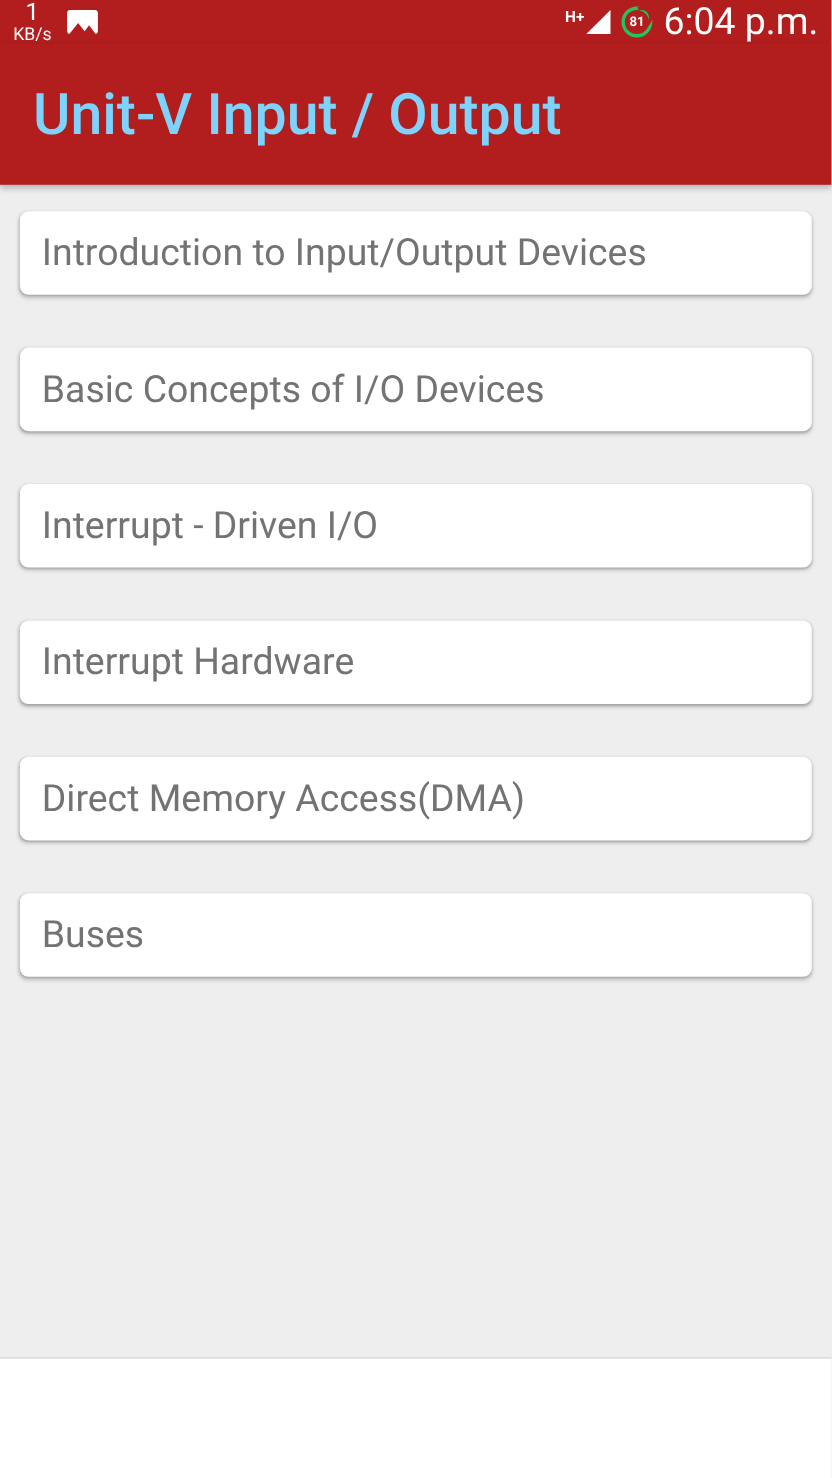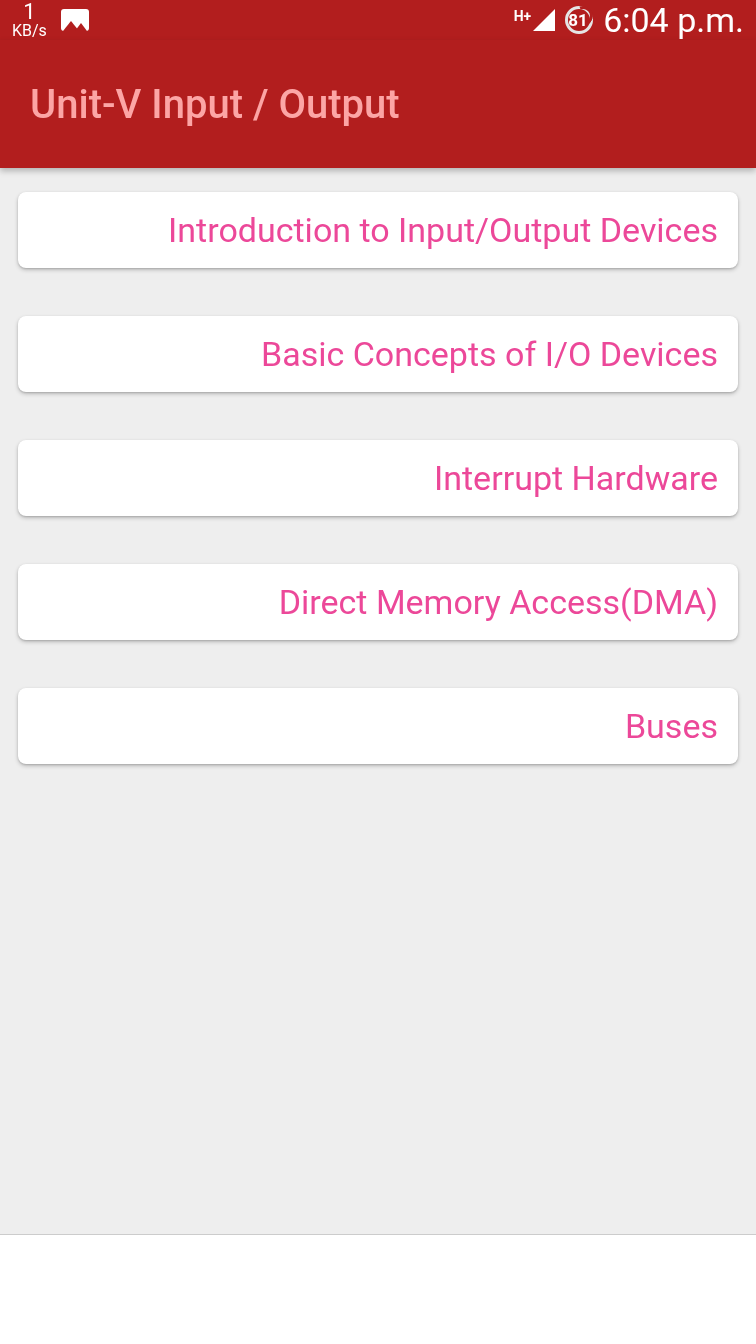--- a/index.html
+++ b/index.html
@@ -106,25 +106,26 @@
       width: 0;
       height: 0;
       border-style: solid;
       border-width: 0 0 22px 22px;
       border-color: transparent transparent white transparent;
     }
 
     .battery-circle {
       width: 28px;
       height: 28px;
-      border: 3px solid #e5e5e5;
+      border: 3px solid #22c55e;
       border-radius: 50%;
       display: flex;
       align-items: center;
-      font-size: 17px;
+      justify-content: center;
+      font-size: 12px;
       font-weight: bold;
       position: relative;
     }
 
     .battery-circle::before {
       content: '';
       position: absolute;
       top: -3px;
       right: -3px;
       width: 14px;
@@ -146,41 +147,41 @@
       height: 128px;
       display: flex;
       align-items: center;
       padding: 0 30px;
       box-shadow: 0 3px 6px rgba(0,0,0,0.25);
       position: relative;
       z-index: 10;
     }
 
     .app-title {
-      color: #fca5a5;
-      font-size: 40px;
+      color: #7dd3fc;
+      font-size: 52px;
       font-weight: 500;
     }
 
     .content {
       padding: 24px 18px;
       display: flex;
       flex-direction: column;
       gap: 48px;
     }
 
     .topic-button {
       background-color: white;
       border: none;
       border-radius: 8px;
       padding: 18px 20px;
       font-size: 34px;
       font-weight: 400;
-      color: #ec4899;
-      text-align: right;
+      color: #737373;
+      text-align: left;
       box-shadow: 0 2px 4px rgba(0,0,0,0.2), 0 1px 2px rgba(0,0,0,0.15);
       cursor: pointer;
       font-family: inherit;
       width: 100%;
     }
 
     .bottom-bar {
       position: absolute;
       bottom: 0;
       left: 0;
@@ -213,18 +214,19 @@
   </div>
 </div>
 
 <div class="app-bar">
   <h1 class="app-title">Unit-V Input / Output</h1>
 </div>
 
 <div class="content">
   <button class="topic-button">Introduction to Input/Output Devices</button>
   <button class="topic-button">Basic Concepts of I/O Devices</button>
+  <button class="topic-button">Interrupt - Driven I/O</button>
   <button class="topic-button">Interrupt Hardware</button>
   <button class="topic-button">Direct Memory Access(DMA)</button>
   <button class="topic-button">Buses</button>
 </div>
 
 <div class="bottom-bar"></div>
 
 </body></html>

